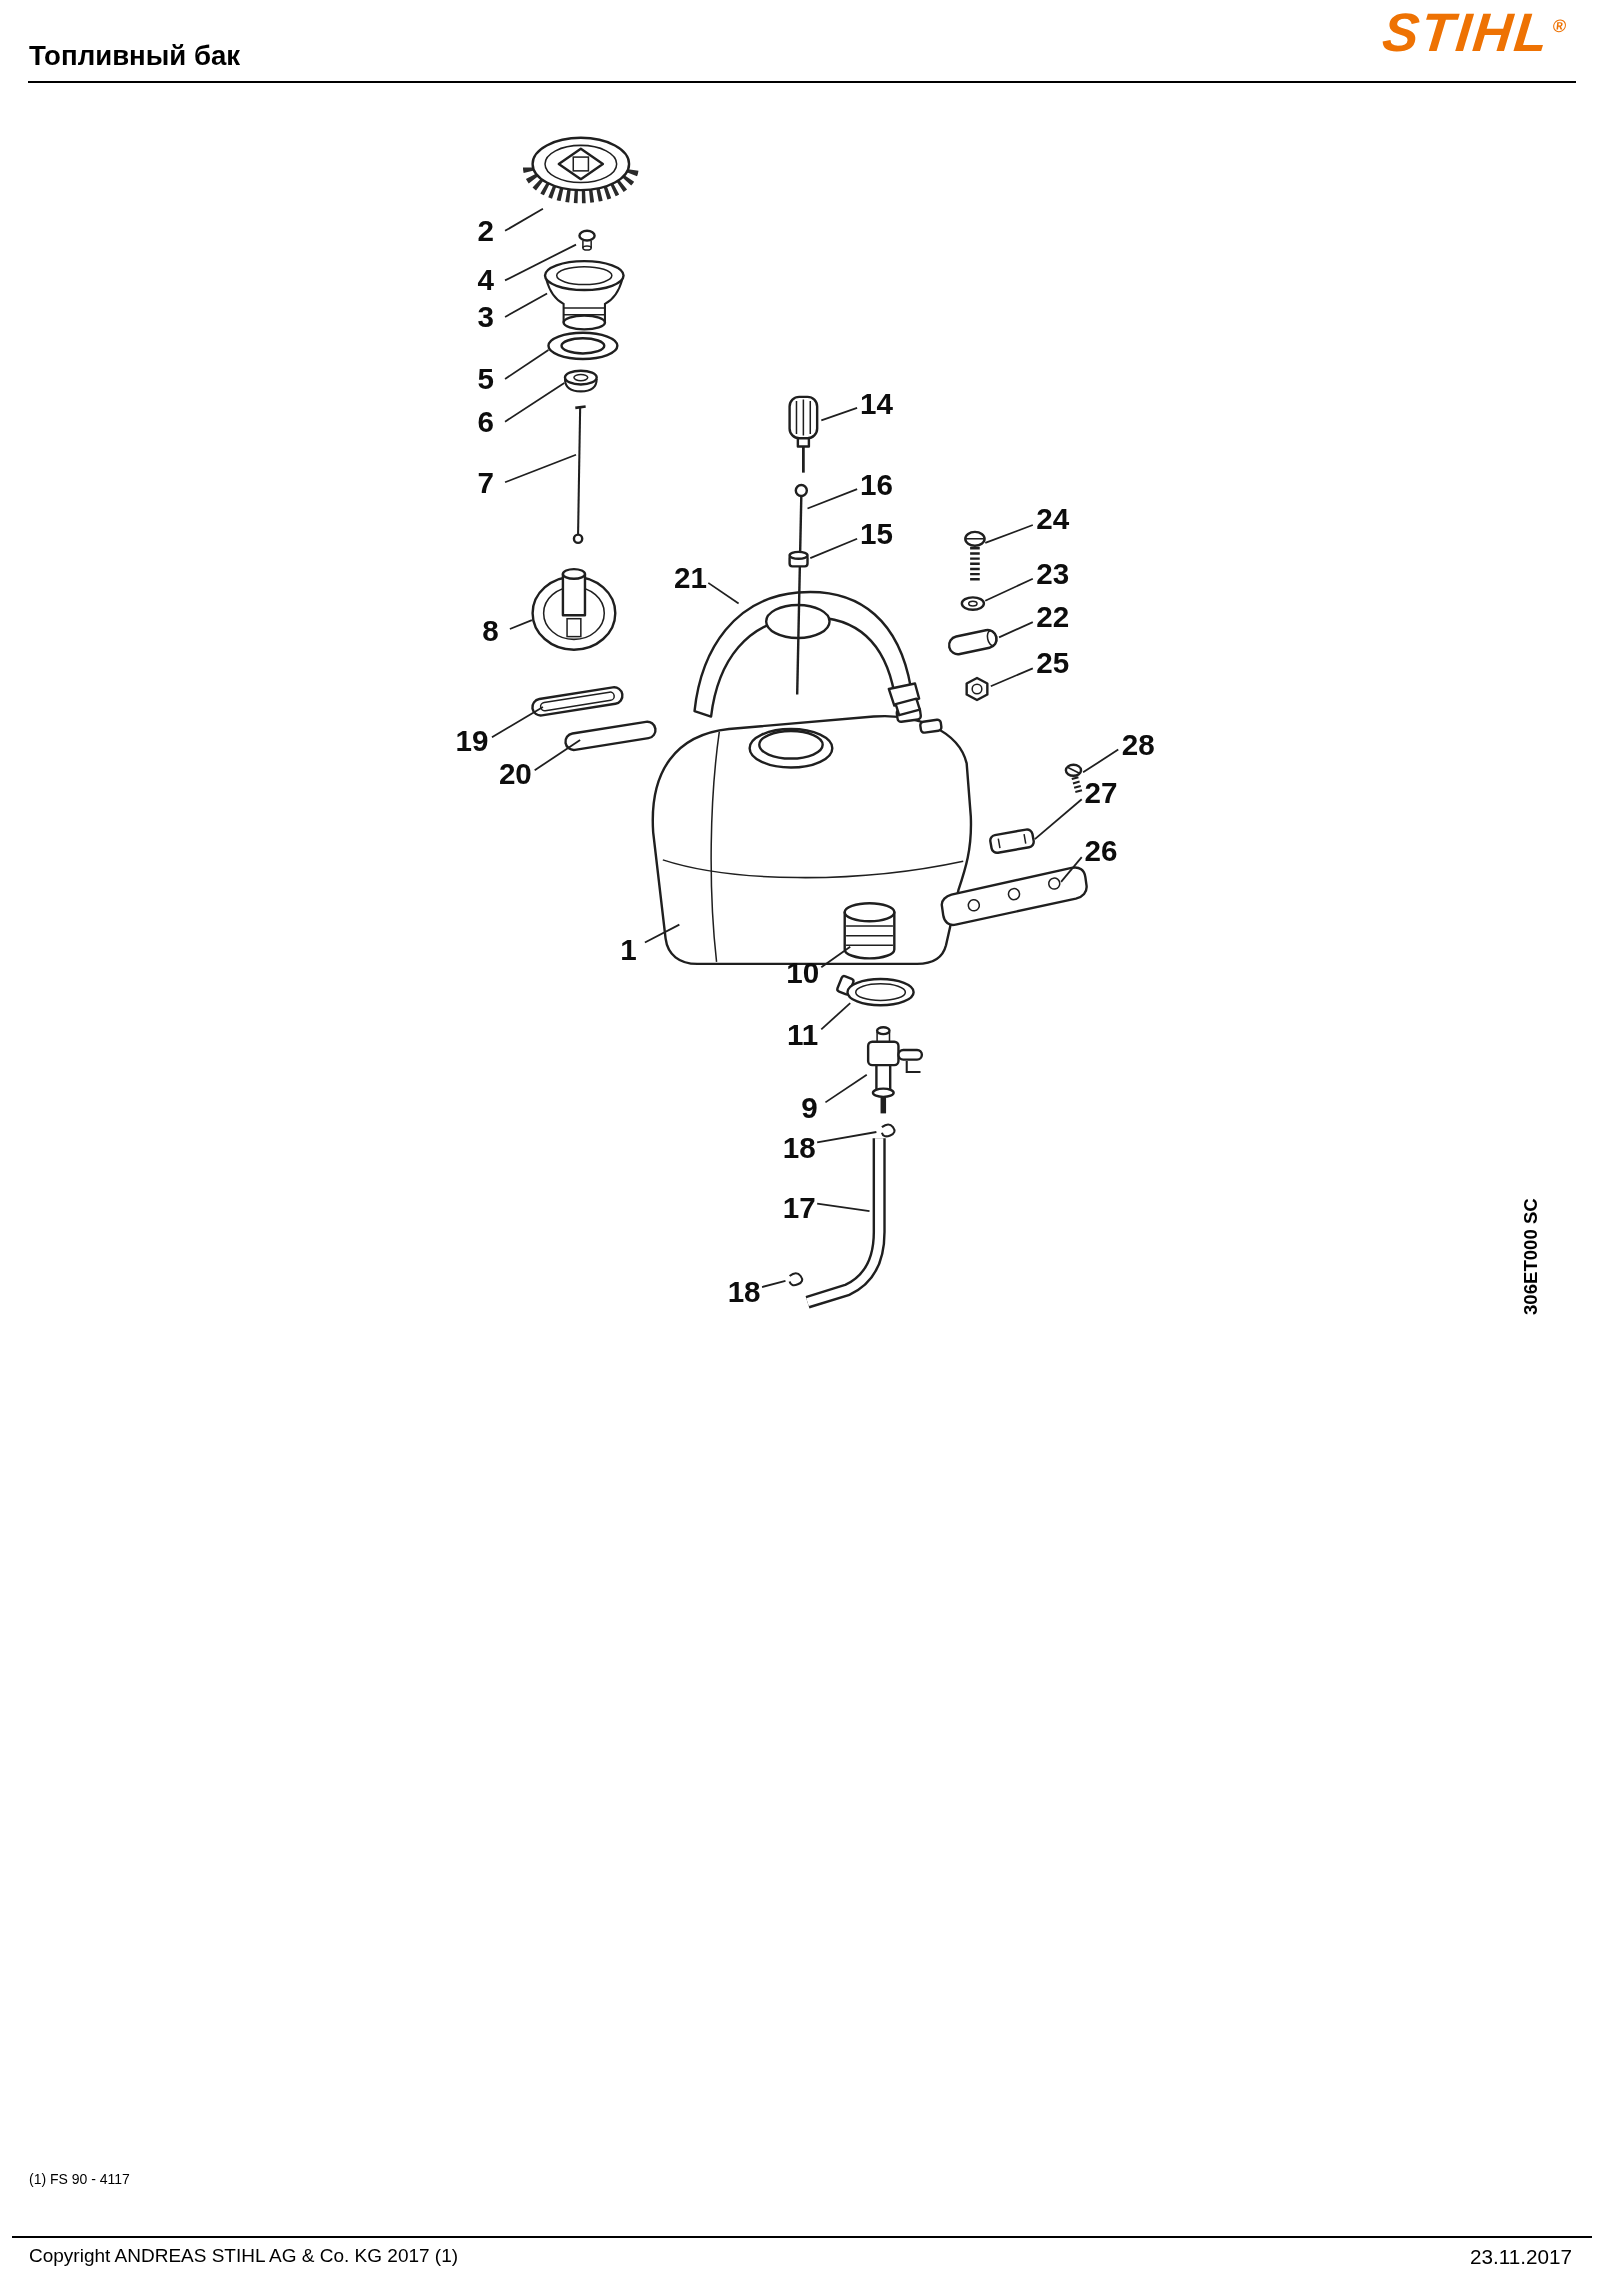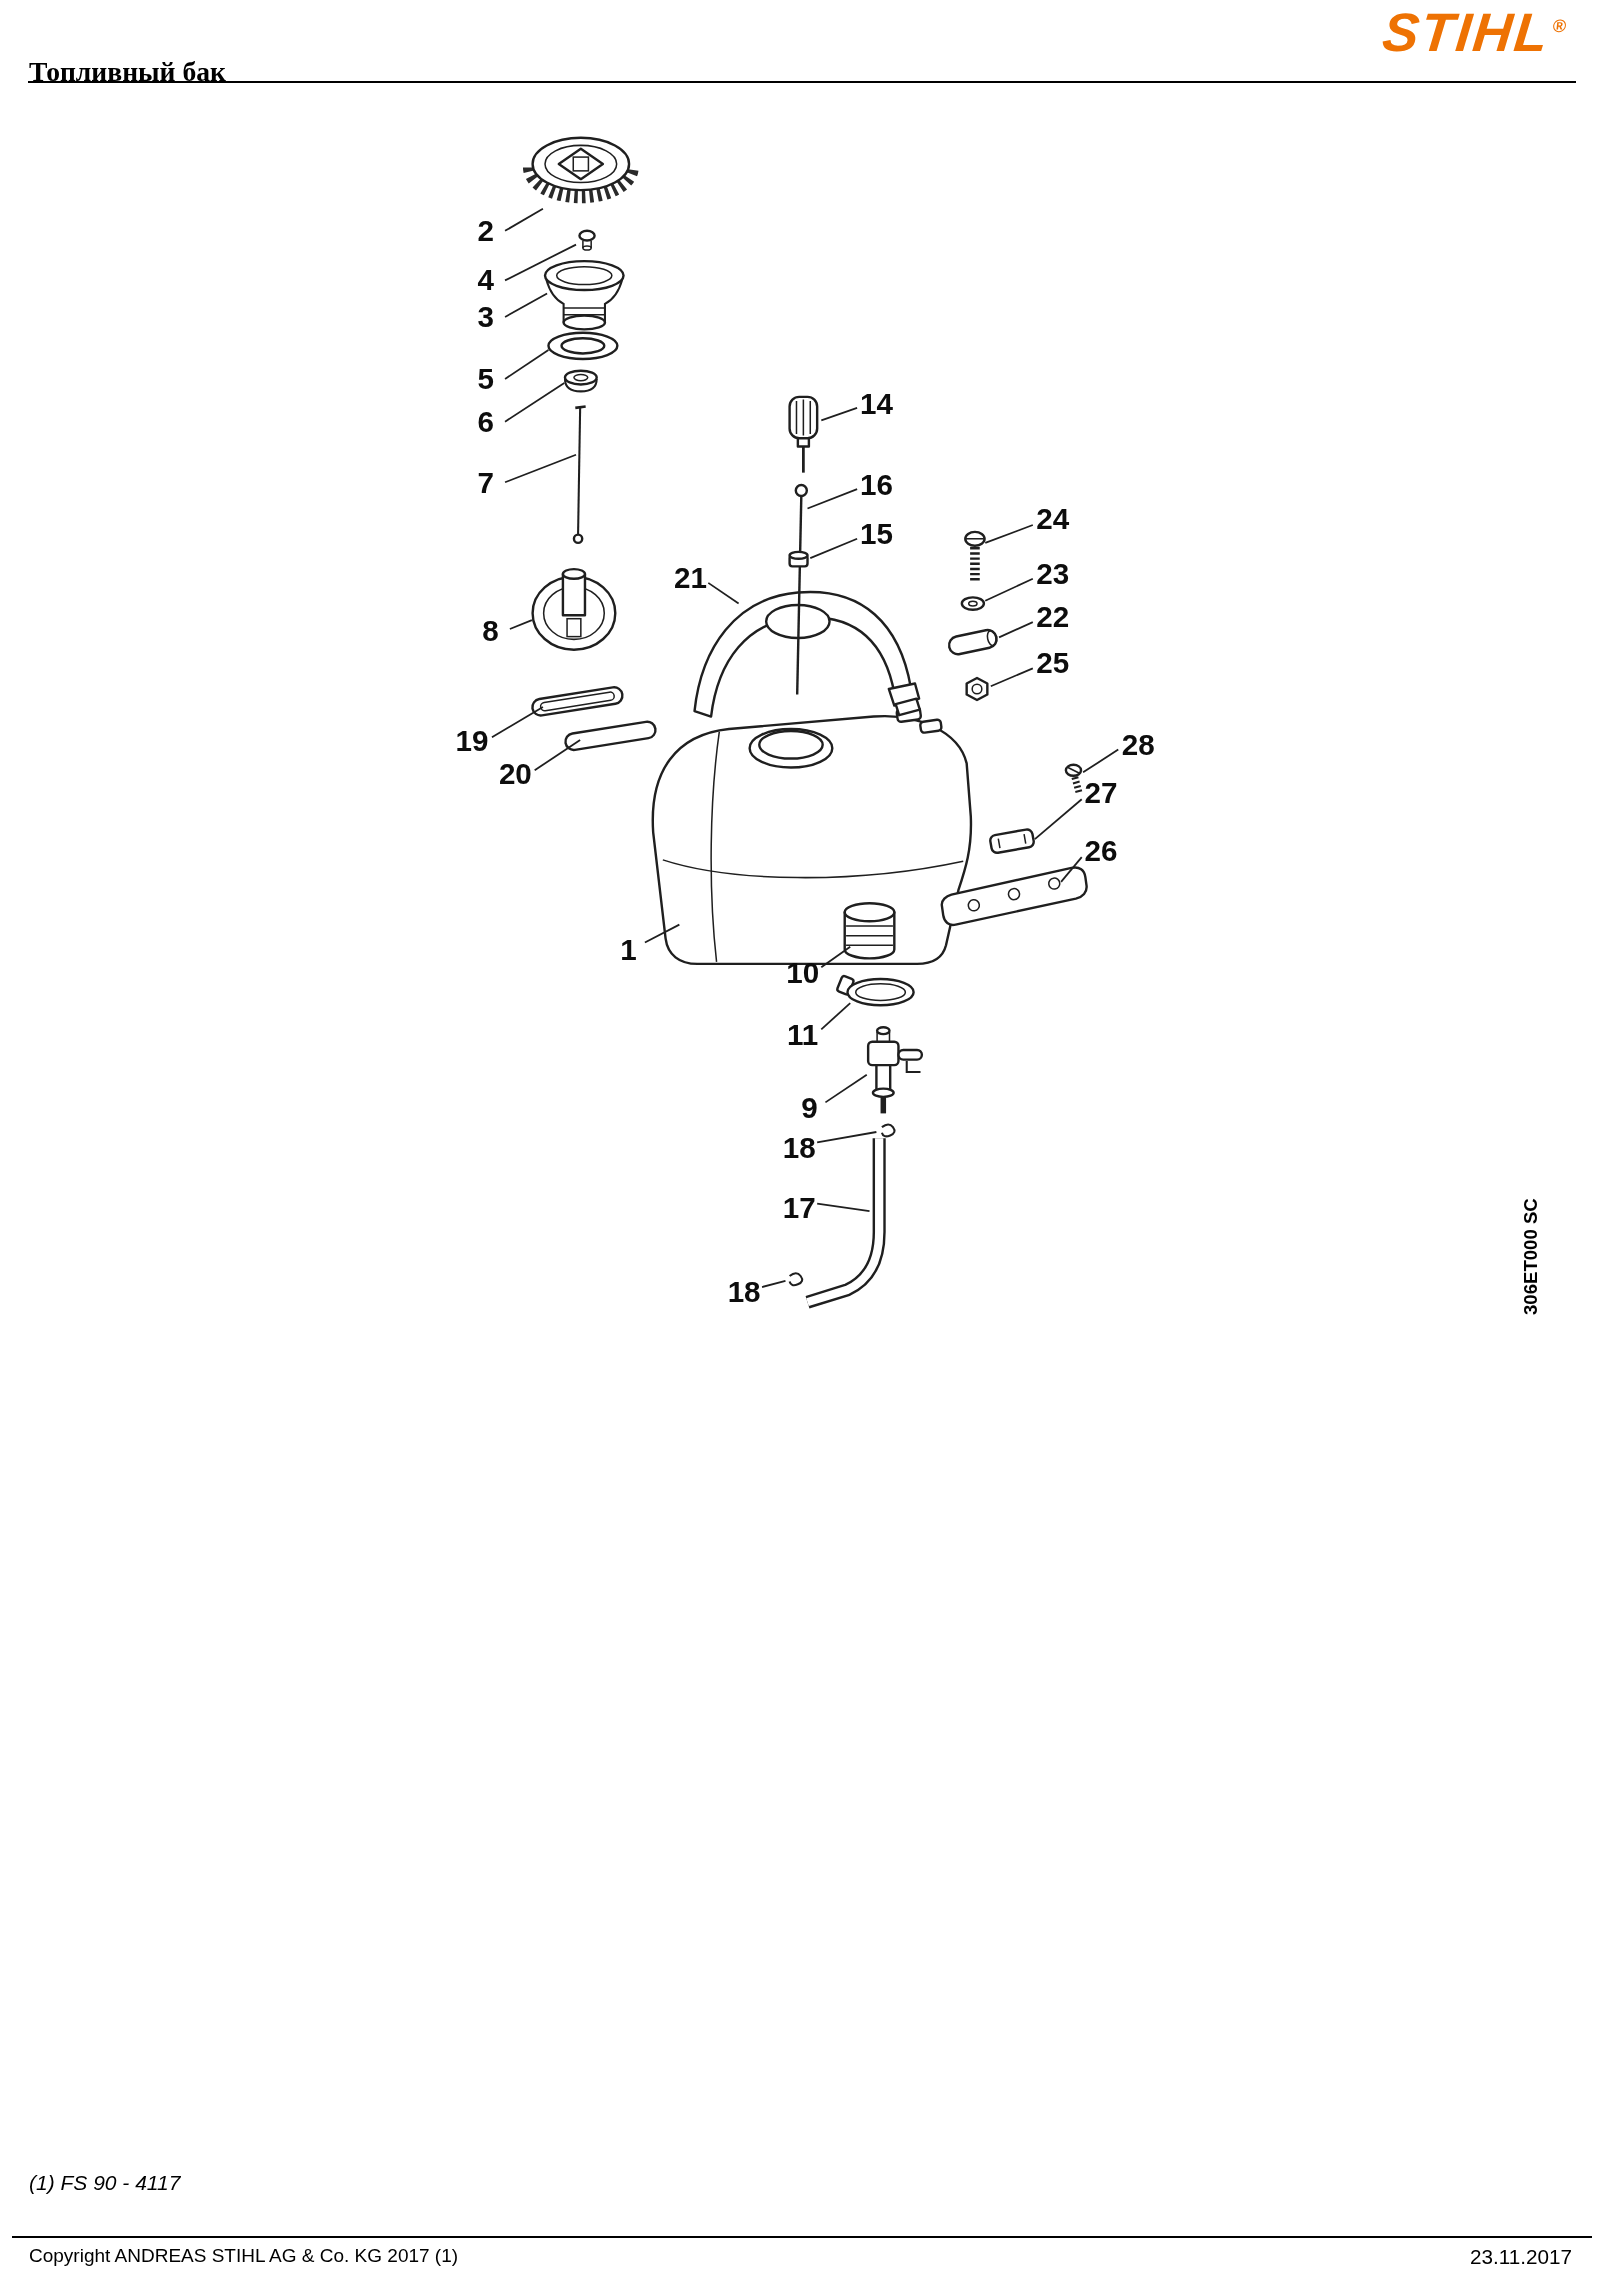--- a/index.html
+++ b/index.html
@@ -1,25 +1,25 @@
 <!DOCTYPE html>
 <html style="font-size:11px"><head>
 <meta charset="utf-8">
 <style>
   html,body{margin:0;padding:0;background:#fff;}
   .page{position:relative;width:1604px;height:2295px;background:#fff;overflow:hidden;
         font-family:"Liberation Sans",sans-serif;color:#000;}
-  .page-title{position:absolute;left:29px;top:56px;font-size:27.6px;font-weight:700;font-family:Liberation Serif, serif;}
+  .page-title{position:absolute;left:29px;top:40px;font-size:27.6px;font-weight:700;}
   .header-rule{position:absolute;left:27.6px;right:27.6px;top:81px;border-top:2.1px solid #000;}
   .logo{position:absolute;top:1.4px;right:36px;font-size:54px;font-weight:700;font-style:italic;
         letter-spacing:2.1px;transform:skewX(-6deg);}
   .logo sup{font-size:18px;font-style:normal;vertical-align:super;margin-left:2.8px;}
   .doc-code{position:absolute;left:1520px;top:1315px;transform:rotate(-90deg);
         transform-origin:0 0;font-size:18.6px;font-weight:700;white-space:nowrap;}
-  .model-note{position:absolute;left:29px;top:2171px;font-size:21px;font-style:italic;}
+  .model-note{position:absolute;left:29px;top:2171px;font-size:14px;}
   .footer-rule{position:absolute;left:12.4px;right:12.4px;top:2236px;border-top:2.1px solid #000;}
   .footer-copy{position:absolute;left:29px;top:2245px;font-size:19px;}
   .footer-date{position:absolute;right:32px;top:2245px;font-size:20.7px;text-align:right;}
   svg.diagram{position:absolute;left:0;top:0;}
   svg.diagram *{vector-effect:none;}
   .part{fill:#fff;stroke:#1f1f1f;stroke-width:3.5;stroke-linejoin:round;stroke-linecap:round;}
   .thin{fill:none;stroke:#1f1f1f;stroke-width:2.2;}
   .nofill{fill:none;}
   #callouts text{font-family:"Liberation Sans",sans-serif;font-size:43px;font-weight:700;
         fill:#0d0d0d;text-anchor:middle;dominant-baseline:central;}

